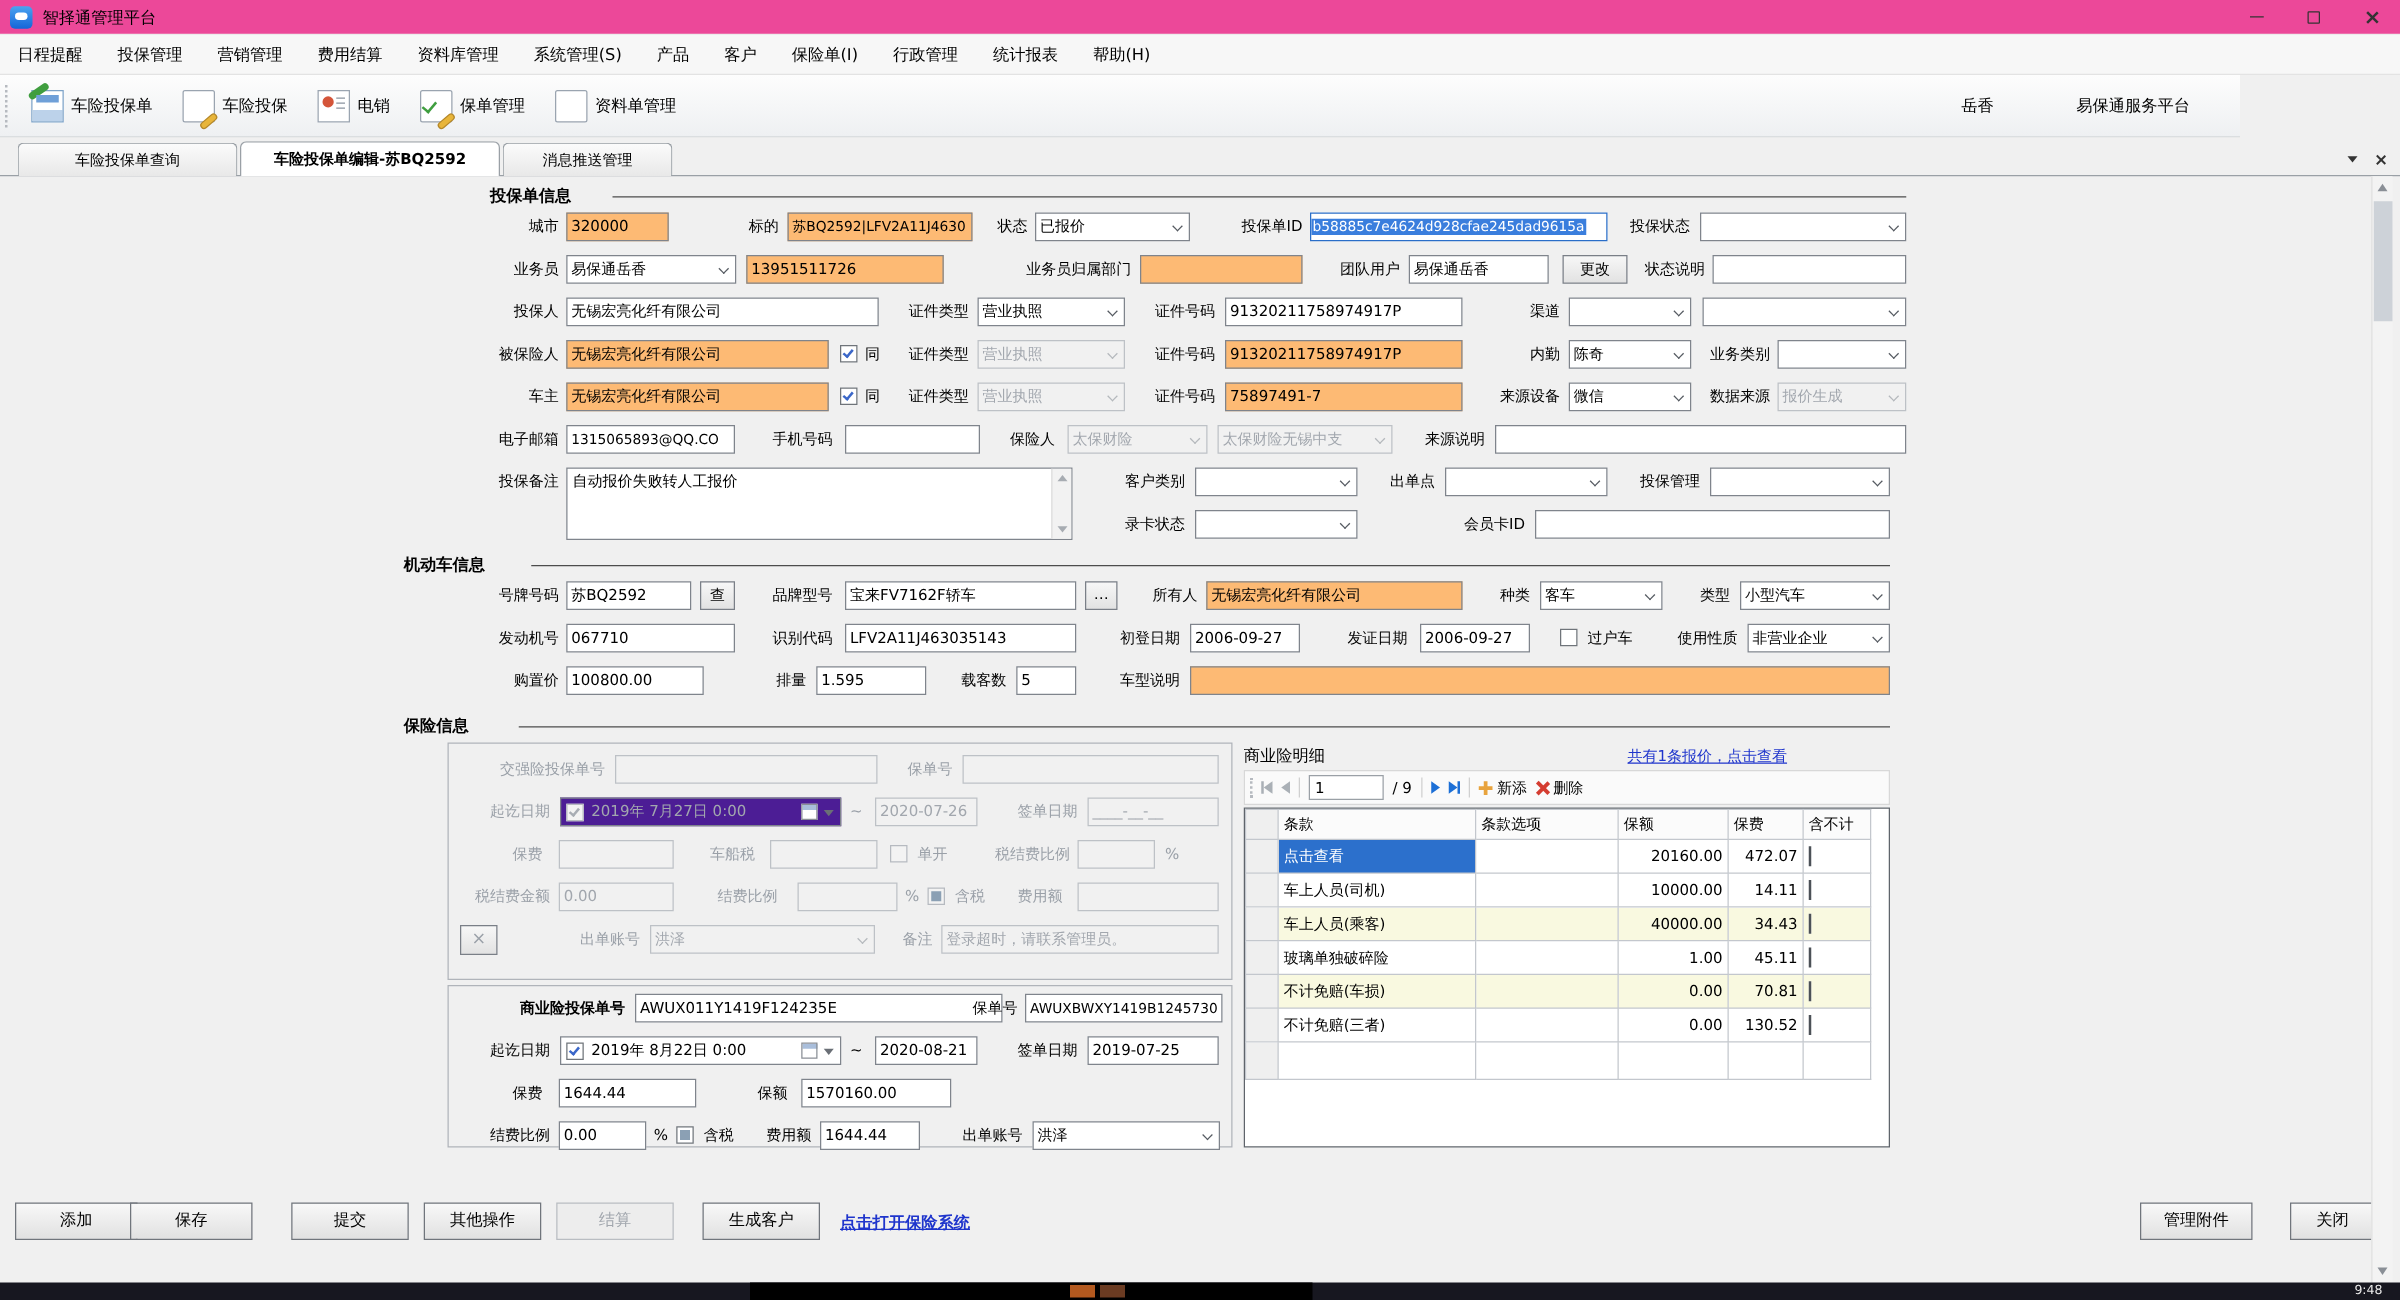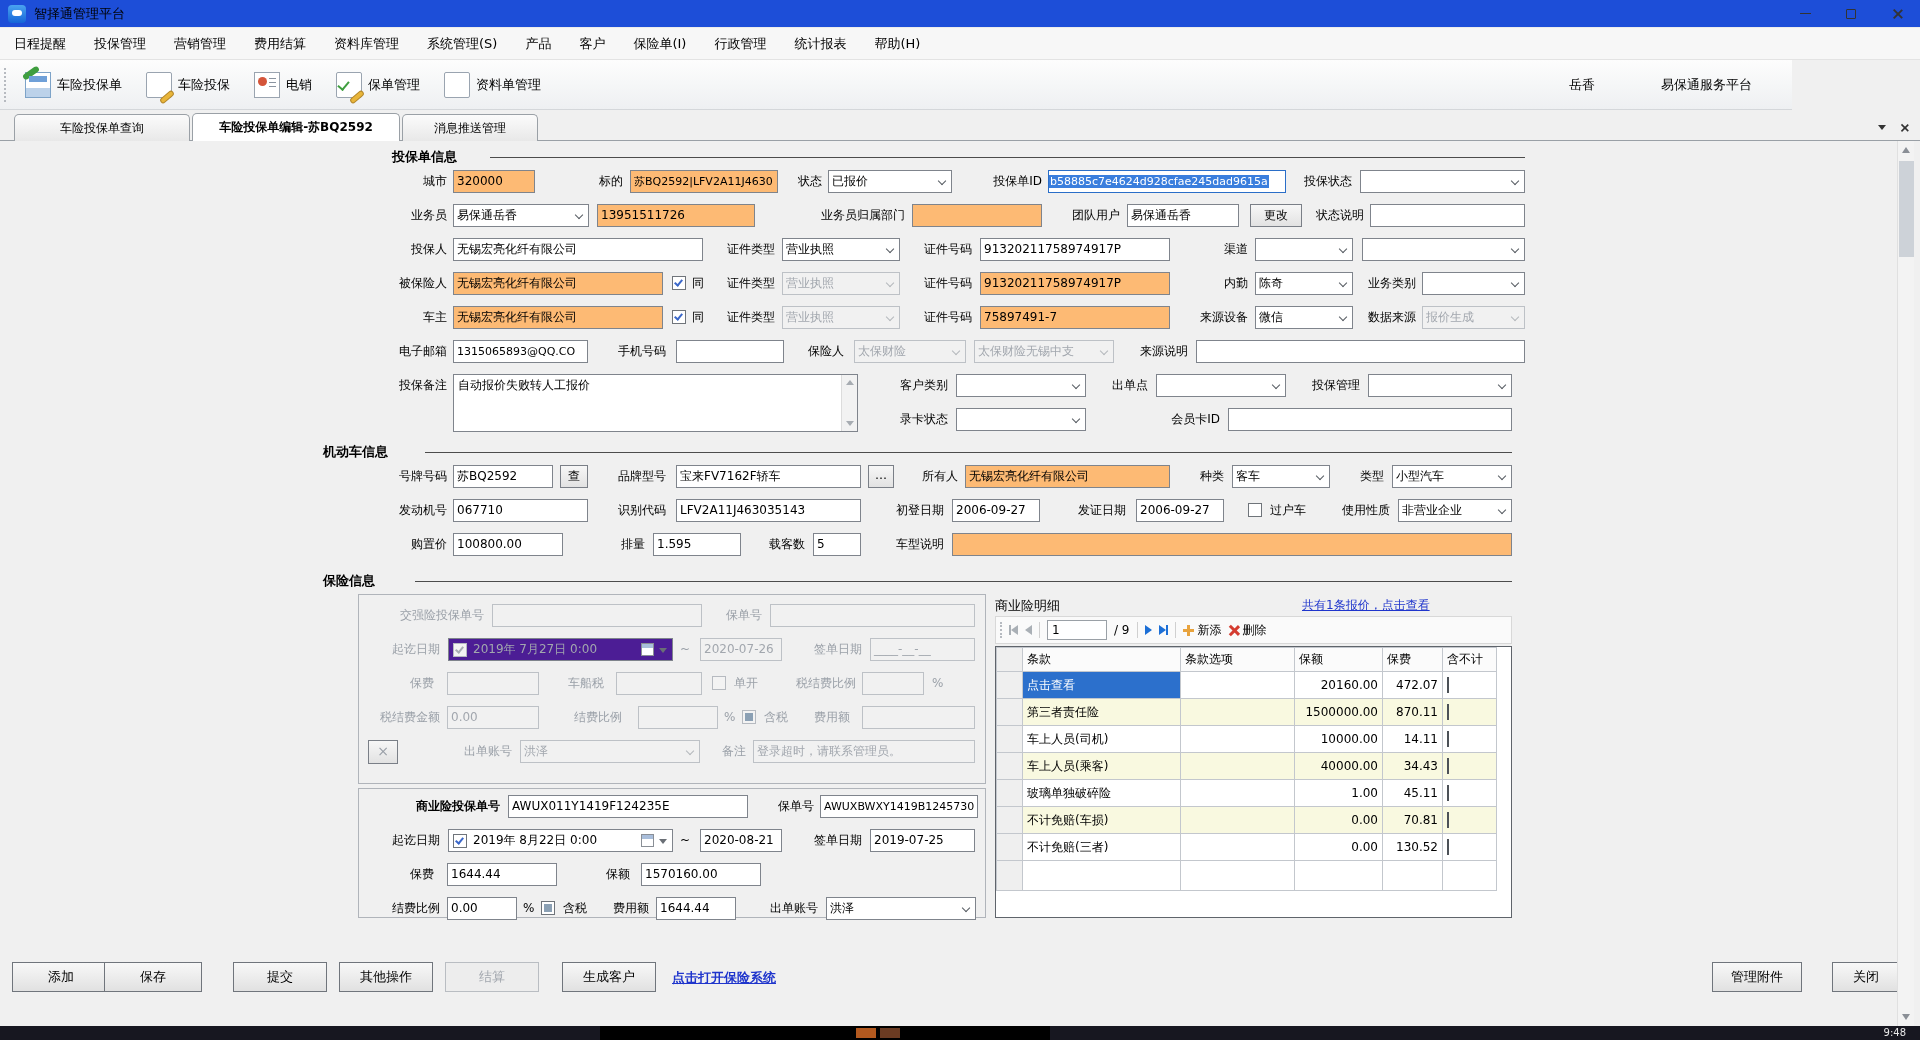--- a/index.html
+++ b/index.html
@@ -1,19 +1,19 @@
 <!DOCTYPE html>
 <html><head>
 <meta charset="utf-8">
 <style>
   *{box-sizing:border-box;margin:0;padding:0}
   html,body{width:1920px;height:1040px;overflow:hidden}
   body{font-family:"DejaVu Sans",sans-serif;font-size:12px;background:#f0f0f0;position:relative;color:#000}
   
-  #titlebar{position:absolute;left:0;top:0;width:1920px;height:28px;background:#1d4ed8;display:flex;align-items:center;border-bottom:1px solid #ececec}
+  #titlebar{position:absolute;left:0;top:0;width:1920px;height:28px;background:#ec4899;display:flex;align-items:center;border-bottom:1px solid #ececec}
   #appicon{width:18px;height:18px;margin:0 8px 0 8px;border-radius:4px;background:linear-gradient(#4aa3f0,#1565d8);position:relative}
   #appicon::after{content:"";position:absolute;left:4px;top:5px;width:10px;height:6px;border-radius:3px;background:#fff}
   #title{font-size:13px}
   .wctl{width:46px;height:27px;display:flex;align-items:center;justify-content:center}
   #min-glyph{width:11px;height:1px;border-bottom:1.6px solid #333}
   #max-glyph{width:10px;height:10px;border:1.4px solid #333;border-radius:1px}
   #menubar{position:absolute;left:0;top:28px;width:1920px;height:32px;background:#f7f7f7;border-bottom:1px solid #e3e3e3;display:flex;align-items:center;font-size:13px}
   .mi{padding:0 14px;height:100%;display:flex;align-items:center}
   #toolbar{position:absolute;left:0;top:60px;width:1792px;height:50px;background:linear-gradient(#fdfdfd,#eef0f2);border-bottom:1px solid #d4d7da;display:flex;align-items:center}
   .grip{width:5px;height:34px;margin:0 4px;border-left:2px dotted #b6bac0}
@@ -382,21 +382,21 @@
 <div class="F dis" style="left:862px;top:706px;width:113px"></div>
 
 <div class="Btn dis" style="left:368px;top:740px;width:30px;height:24px;color:#9aa0a8;line-height:21px;font-size:14px">×</div>
 <div class="L Lg" style="left:438px;top:740px;width:74px">出单账号</div>
 <div class="F C dis" style="left:520px;top:740px;width:180px"><span>洪泽</span><i class="chev"></i></div>
 <div class="L Lg" style="left:706px;top:740px;width:40px">备注</div>
 <div class="F dis" style="left:753px;top:740px;width:222px">登录超时，请联系管理员。</div>
 
 <div class="box" style="left:358px;top:788px;width:628px;height:130px"></div>
 <div class="L" style="left:362px;top:795px;width:138px;font-weight:bold">商业险投保单号</div>
-<div class="F" style="left:508px;top:795px;width:240px">AWUX011Y1419F124235E</div>
+<div class="F" style="left:508px;top:795px;width:294px">AWUX011Y1419F124235E</div>
 <div class="L" style="left:758px;top:795px;width:56px">保单号</div>
 <div class="F" style="left:820px;top:795px;width:158px;font-size:11px">AWUXBWXY1419B1245730</div>
 
 <div class="L" style="left:366px;top:829px;width:74px">起讫日期</div>
 <div class="picker" style="left:448px;top:829px;width:225px">
   <span class="K" style="left:4px;top:4px;position:absolute">
       <i class="tick"></i>
     </span>
   <span style="position:absolute;left:24px">2019年 8月22日  0:00</span>
   <span class="cal"></span>
@@ -476,28 +476,20 @@
       <th>含不计</th>
     </tr>
     <tr>
       <td class="rsel"></td>
       <td class="selc">点击查看</td>
       <td></td>
       <td class="num">20160.00</td>
       <td class="num">472.07</td>
       <td><span class="gk"></span></td>
     </tr>
-    <tr class="alt">
-      <td class="rsel"></td>
-      <td>第三者责任险</td>
-      <td></td>
-      <td class="num">1500000.00</td>
-      <td class="num">870.11</td>
-      <td><span class="gk"></span></td>
-    </tr>
     <tr>
       <td class="rsel"></td>
       <td>车上人员(司机)</td>
       <td></td>
       <td class="num">10000.00</td>
       <td class="num">14.11</td>
       <td><span class="gk"></span></td>
     </tr>
     <tr class="alt">
       <td class="rsel"></td>

